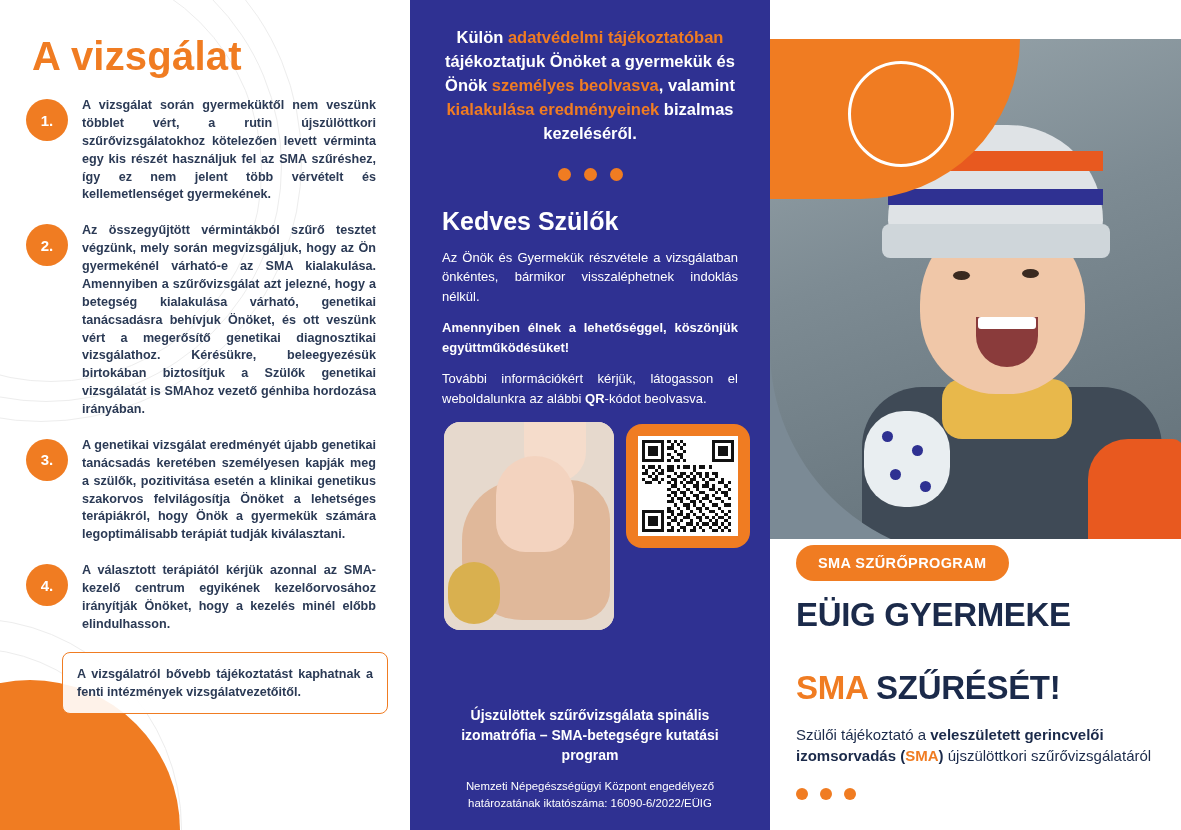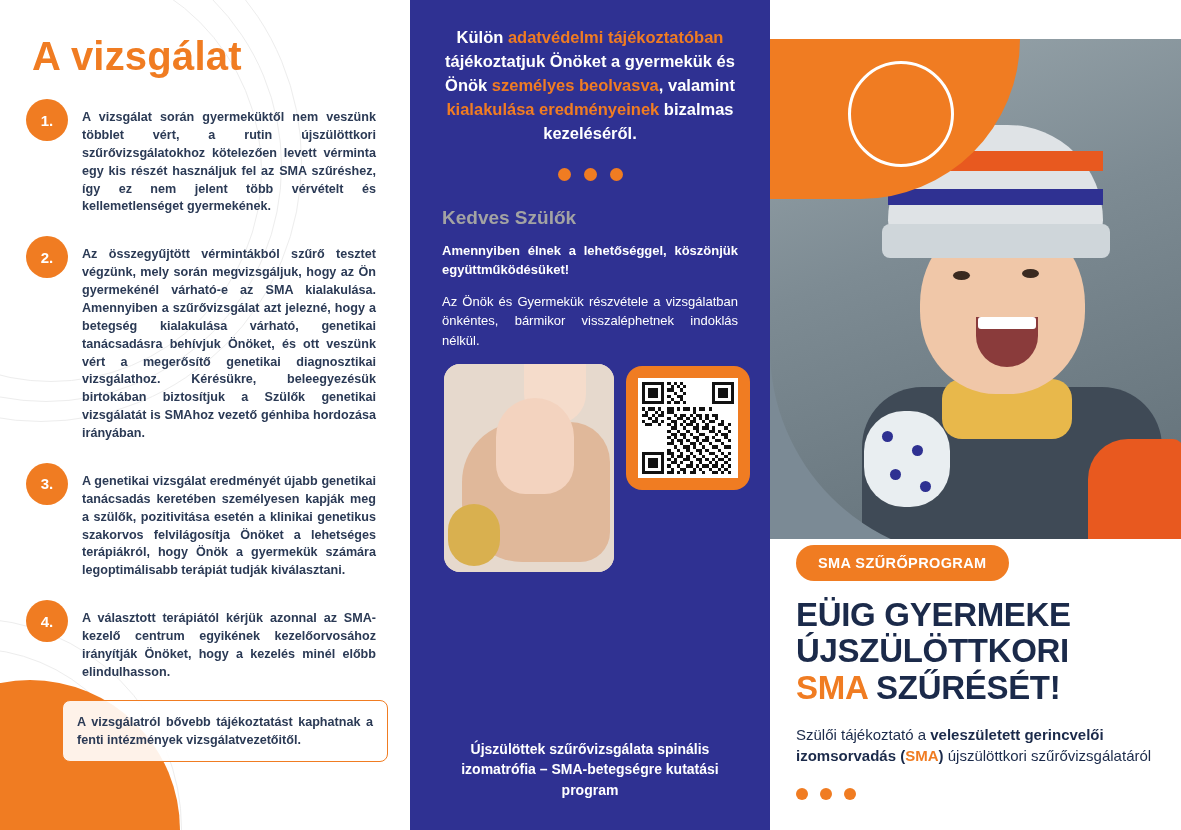--- a/index.html
+++ b/index.html
@@ -77,21 +77,20 @@
     margin-right: 14px;
     margin-top: 2px;
   }
   .step-text {
     font-size: 12.6px;
     line-height: 1.42;
     color: #2b3a55;
     text-align: justify;
     font-weight: 600;
     flex: 1 1 auto;
-    margin-top: 12px;
   }
   .note-box {
     margin: 2px 22px 0 62px;
     border: 1.5px solid #f07c22;
     border-radius: 8px;
     padding: 12px 14px;
     color: #2b3a55;
     font-size: 12.6px;
     line-height: 1.45;
     font-weight: bold;
@@ -131,23 +130,23 @@
     gap: 13px;
     margin: 22px 0 26px 0;
   }
   .dot {
     width: 13px;
     height: 13px;
     border-radius: 50%;
     background: #f07c22;
   }
   .mid-sub {
-    color: #a3a3a3;
+    color: #ffffff;
     font-weight: bold;
-    font-size: 19px;
+    font-size: 25px;
     margin: 0 0 12px 0;
   }
   .mid-p {
     color: #ffffff;
     font-size: 13px;
     line-height: 1.5;
     text-align: justify;
     margin: 0 0 12px 0;
   }
   .mid-p.bold { font-weight: bold; }
@@ -430,22 +429,23 @@
         <span>Külön </span><span class="hl">adatvédelmi tájékoztatóban</span><span> tájékoztatjuk Önöket a gyermekük és Önök </span><span class="hl">személyes beolvasva</span><span>, valamint </span><span class="hl">kialakulása eredményeinek</span><span> bizalmas kezeléséről.</span>
       </p>
 
       <div class="dots">
         <span class="dot"></span>
         <span class="dot"></span>
         <span class="dot"></span>
       </div>
 
       <h2 class="mid-sub">Kedves Szülők</h2>
+      <p class="mid-p">Az Önök és Gyermekük részvétele a vizsgálatban önkéntes, bármikor visszaléphetnek indoklás nélkül.</p>
       <p class="mid-p bold">Amennyiben élnek a lehetőséggel, köszönjük együttműködésüket!</p>
-      <p class="mid-p">Az Önök és Gyermekük részvétele a vizsgálatban önkéntes, bármikor visszaléphetnek indoklás nélkül.</p>
+      <p class="mid-p"><span>További információkért kérjük, látogasson el weboldalunkra az alábbi </span><span class="b">QR</span><span>-kódot beolvasva.</span></p>
 
       <div class="photo-qr-row">
         <div class="hand-photo">
           <div class="hand-bg"></div>
           <div class="adult-palm"></div>
           <div class="baby-arm"></div>
           <div class="baby-foot"></div>
           <div class="sponge"></div>
         </div>
 
@@ -640,20 +640,21 @@
                 <rect x="8" y="8" width="1" height="1"></rect>
               </g>
             </svg>
           </div>
         </div>
       </div>
     </div>
 
     <div class="mid-footer">
       <div class="f1">Újszülöttek szűrővizsgálata spinális izomatrófia – SMA-betegségre kutatási program</div>
+      <div class="f2">Nemzeti Népegészségügyi Központ engedélyező határozatának iktatószáma: 16090-6/2022/EÜIG</div>
     </div>
   </section>
 
   <section class="panel-right">
     <div class="right-photo">
       <div class="photo-round-mask">
         <div class="kid-bg"></div>
         <div class="kid-body"></div>
         <div class="kid-scarf"></div>
         <div class="kid-arm"></div>
@@ -674,21 +675,21 @@
         </div>
       </div>
       <div class="orange-corner-tr"></div>
       <div class="white-circle"></div>
     </div>
 
     <div class="right-lower">
       <div class="badge">SMA SZŰRŐPROGRAM</div>
       <h1 class="right-title">
         <span>EÜIG GYERMEKE</span><br>
-        <span>ÚJSZÜLÖTTKORI</span><br>
+        <br>
         <span class="o">SMA</span><span> SZŰRÉSÉT!</span>
       </h1>
       <p class="right-desc">
         <span>Szülői tájékoztató a </span><span class="b">veleszületett gerincvelői izomsorvadás (</span><span class="o">SMA</span><span class="b">)</span><span> újszülöttkori szűrővizsgálatáról</span>
       </p>
       <div class="right-dots">
         <span class="dot"></span>
         <span class="dot"></span>
         <span class="dot"></span>
       </div>

